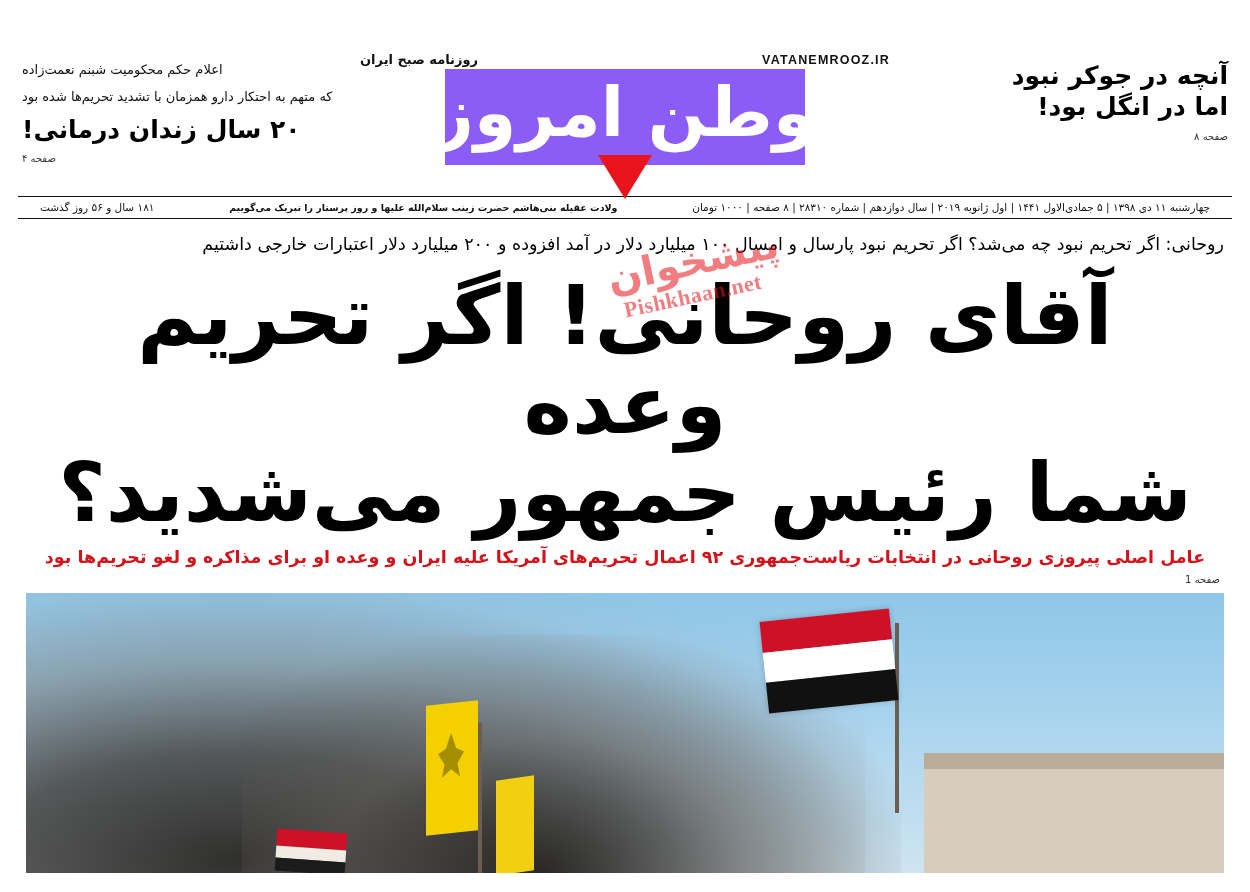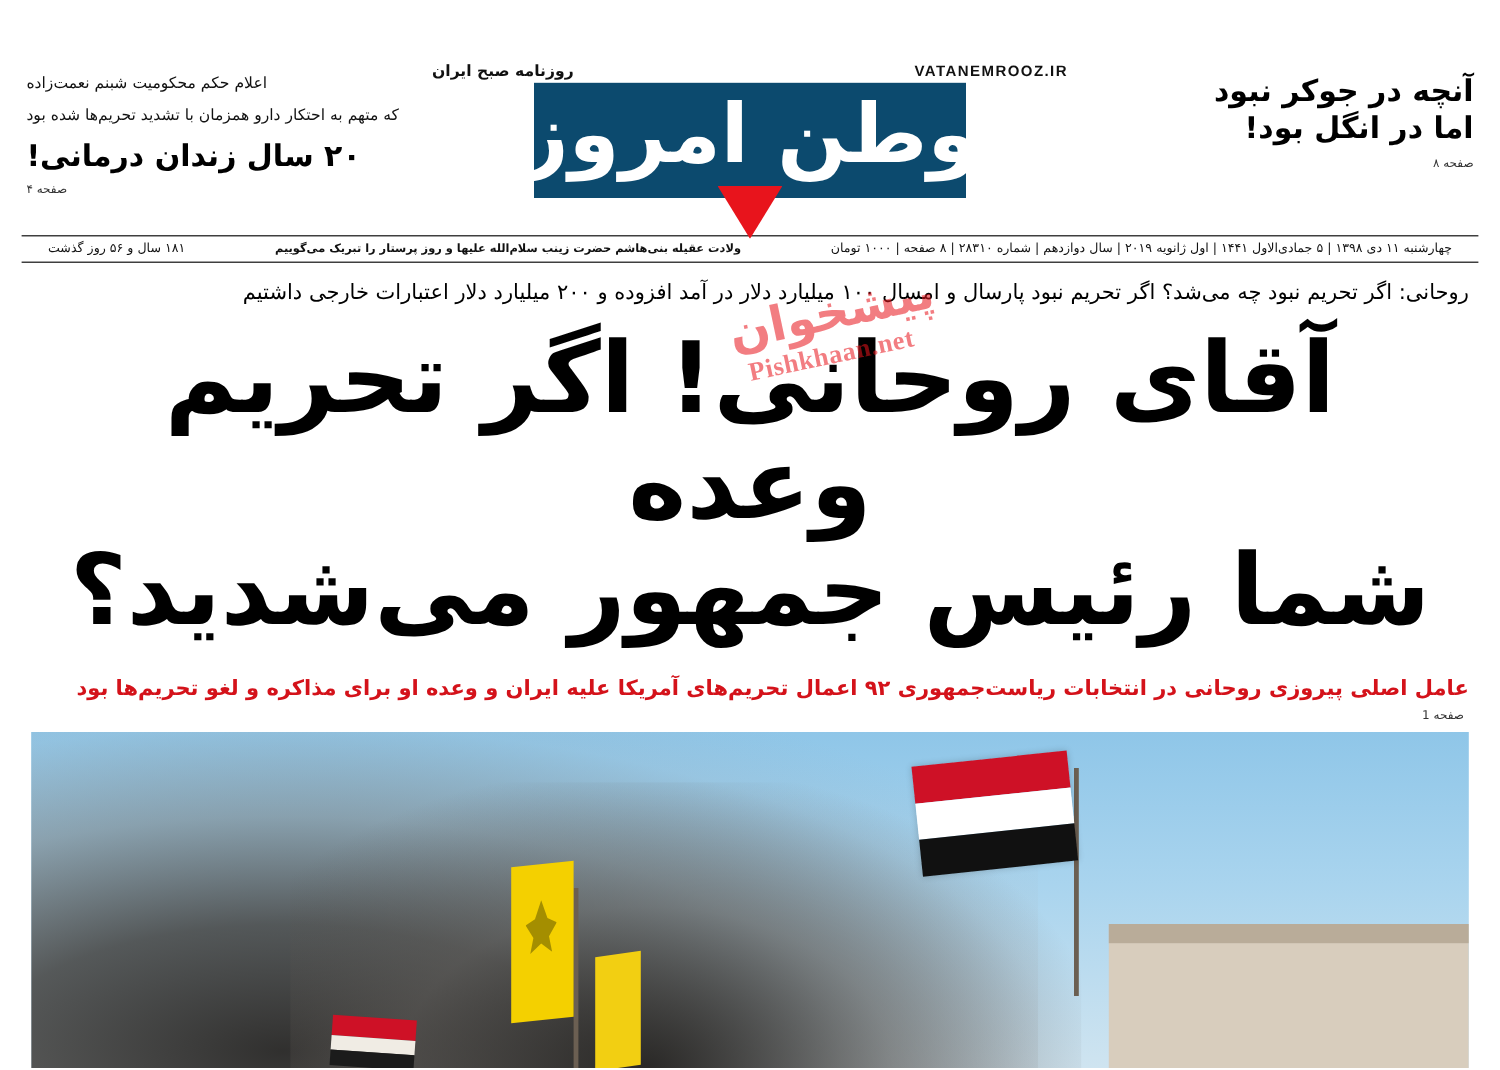--- a/index.html
+++ b/index.html
@@ -87,21 +87,21 @@
     font-weight: bold;
     margin-left: 44px;
   }
   .brand-fa-small {
     font-size: 13px;
     font-weight: bold;
     color: #111;
   }
 
   .logo-box {
-    background: #0c4a6e;
+    background: #8b5cf6;
     width: 360px;
     height: 96px;
     margin: 0 auto;
     position: relative;
     display: flex;
     align-items: center;
     justify-content: center;
   }
   .logo-text {
     color: #ffffff;
@@ -170,26 +170,26 @@
     text-align: center;
     font-size: 82px;
     font-weight: bold;
     line-height: 1.08;
     color: #000;
     margin: 14px 0 6px 0;
     letter-spacing: -2px;
   }
   .headline .l2 { display: block; }
   .subhead {
-    text-align: right;
+    text-align: center;
     color: #d4121a;
     font-weight: bold;
     font-size: 17.5px;
     line-height: 1.5;
-    margin-top: 23px;
+    margin-top: 6px;
   }
   .sub-page {
     font-size: 10px;
     color: #333;
     text-align: right;
     margin: 4px 4px 0 0;
   }
 
   
   .watermark {

